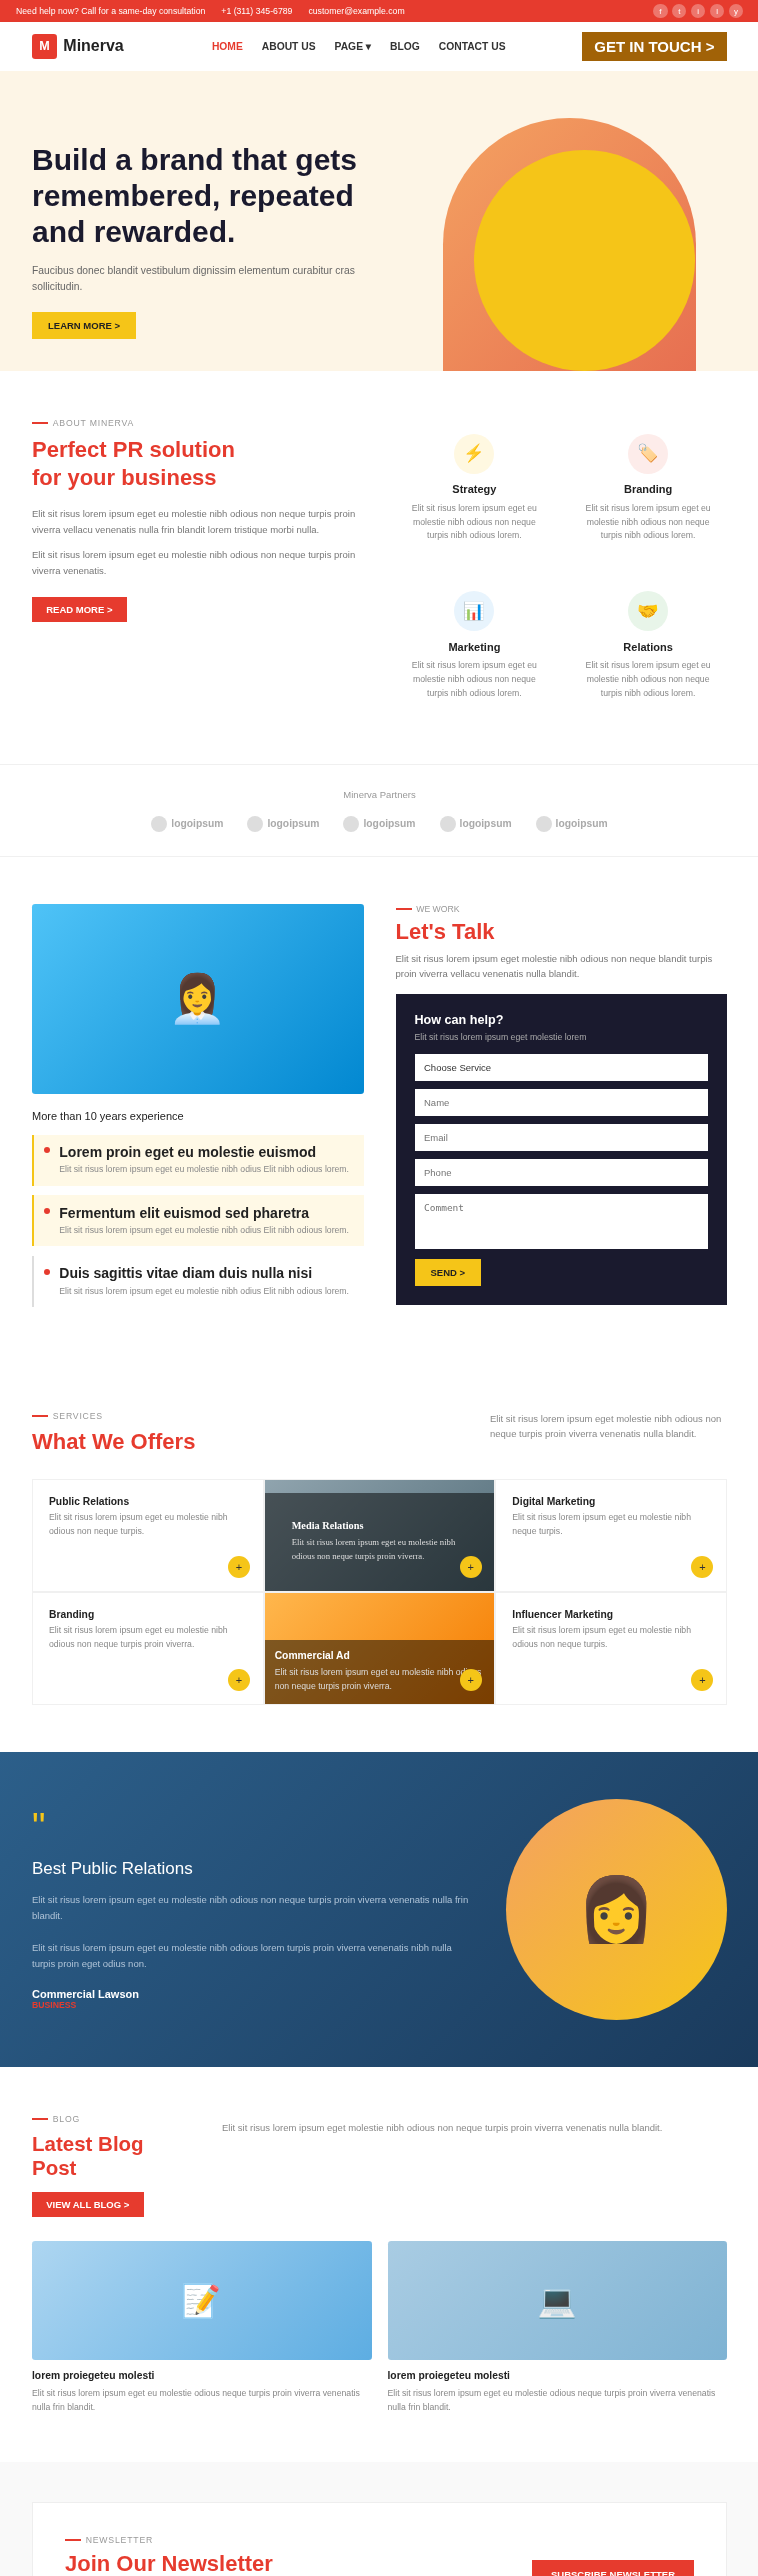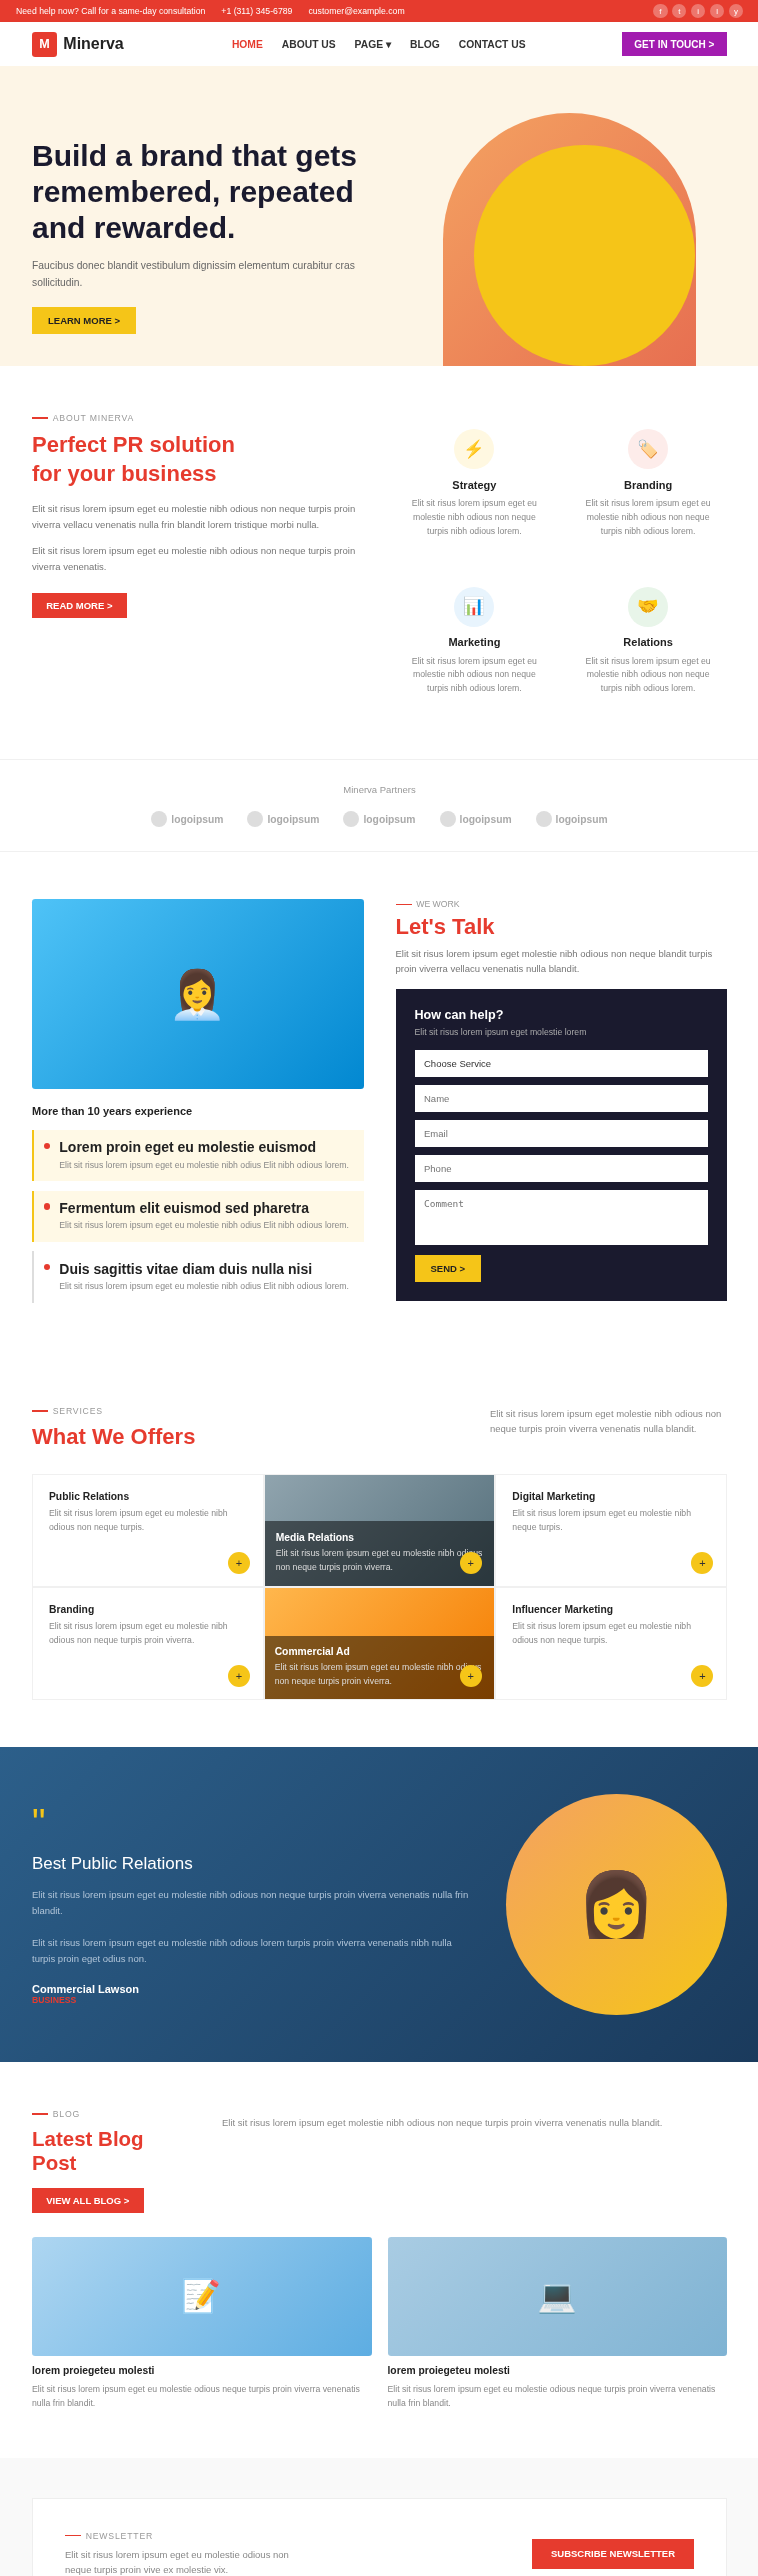--- a/index.html
+++ b/index.html
@@ -14,21 +14,21 @@
     .social-icon { width: 14.2px; height: 14.2px; border-radius: 50%; background: rgba(255,255,255,0.3); display: flex; align-items: center; justify-content: center; font-size: 8px; }
 
     
     .navbar { background: #fff; padding: 9.5px 32px; display: flex; justify-content: space-between; align-items: center; box-shadow: 0 0.8px 3.2px rgba(0,0,0,0.08); }
     .logo { display: flex; align-items: center; gap: 6.3px; font-weight: 700; font-size: 16px; color: #222; }
     .logo-icon { width: 25px; height: 25px; background: #e63b2e; border-radius: 3.2px; display: flex; align-items: center; justify-content: center; color: #fff; font-weight: 900; font-size: 12.6px; }
     .nav-links { display: flex; gap: 19px; align-items: center; padding-left: 12px; }
     .nav-links a { text-decoration: none; color: #333; font-size: 10.3px; font-weight: 600; text-transform: uppercase; }
     .nav-links a.active { color: #e63b2e; }
     .nav-links .dropdown { display: flex; align-items: center; gap: 2.4px; }
-    .get-in-touch { background: #a21caf; color: #fff; padding: 6.3px 12.6px; font-size: 10px; font-weight: 700; text-transform: uppercase; border: none; cursor: pointer; display: flex; align-items: center; gap: 4.7px; }
+    .get-in-touch { background: #a16207; color: #fff; padding: 6.3px 12.6px; font-size: 15px; font-weight: 700; text-transform: uppercase; border: none; cursor: pointer; display: flex; align-items: center; gap: 4.7px; }
 
     
     .hero { background: #fdf5e6; padding: 47px 32px 0; display: flex; justify-content: space-between; align-items: flex-end; min-height: 253px; position: relative; overflow: hidden; }
     .hero-content { max-width: 332px; padding-bottom: 32px; }
     .hero-content h1 { font-size: 30px; font-weight: 800; color: #1a1a2e; line-height: 1.2; margin-bottom: 12.6px; }
     .hero-content p { color: #666; font-size: 10.3px; line-height: 1.6; margin-bottom: 16px; }
     .btn-learn { background: #f5c518; color: #222; padding: 8px 16px; font-size: 9.5px; font-weight: 700; text-transform: uppercase; border: none; cursor: pointer; display: inline-flex; align-items: center; gap: 4.7px; }
     .hero-image { width: 284px; position: relative; }
     .hero-image-bg { width: 221px; height: 221px; background: #f5c518; border-radius: 50%; position: absolute; bottom: 0; right: 32px; }
     .hero-person-placeholder { width: 253px; height: 253px; background: linear-gradient(135deg, #f4a261, #e76f51); border-radius: 50% 50% 0 0; display: flex; align-items: center; justify-content: center; font-size: 63px; }
@@ -56,21 +56,21 @@
     .section-partners { padding: 24px 32px; border-top: 0.8px solid #f0f0f0; border-bottom: 0.8px solid #f0f0f0; }
     .partners-title { text-align: center; font-size: 9.5px; color: #999; margin-bottom: 16px; }
     .partners-logos { display: flex; justify-content: center; align-items: center; gap: 24px; flex-wrap: wrap; }
     .partner-logo { color: #aaa; font-size: 10.3px; font-weight: 600; display: flex; align-items: center; gap: 4px; }
     .partner-logo-icon { width: 16px; height: 16px; background: #ddd; border-radius: 50%; }
 
     
     .section-talk { padding: 47px 32px; display: flex; gap: 32px; }
     .talk-left { flex: 1; }
     .talk-image { width: 100%; height: 190px; background: linear-gradient(135deg, #4fc3f7, #0288d1); border-radius: 3.2px; display: flex; align-items: center; justify-content: center; font-size: 40px; position: relative; overflow: hidden; margin-bottom: 16px; }
-    .experience-text { font-size: 11px; font-weight: 700; color: #222; margin-bottom: 12.6px; }
+    .experience-text { font-size: 11px; font-weight: 400; color: #222; margin-bottom: 12.6px; }
     .feature-item { display: flex; gap: 9.5px; align-items: flex-start; margin-bottom: 9.5px; padding: 9.5px; background: #fff9e6; border-left: 2.4px solid #f5c518; }
     .feature-dot { width: 6.3px; height: 6.3px; border-radius: 50%; background: #e63b2e; margin-top: 3.2px; flex-shrink: 0; }
     .feature-item h5 { font-size: 14px; font-weight: 700; color: #222; margin-bottom: 3.2px; }
     .feature-item p { font-size: 8.7px; color: #888; line-height: 1.5; }
     .talk-right { flex: 1; }
     .talk-header { margin-bottom: 12.6px; }
     .talk-header-label { font-size: 8.7px; color: #999; text-transform: uppercase; margin-bottom: 4.7px; display: flex; align-items: center; gap: 4.7px; }
     .talk-header-label::before { content: ''; width: 16px; height: 1.6px; background: #e63b2e; }
     .talk-header h2 { font-size: 22px; font-weight: 800; color: #1a1a2e; }
     .talk-header h2 span { color: #e63b2e; }
@@ -313,21 +313,21 @@
   </div>
   <div class="offers-grid">
 
     <div class="offer-card">
       <h4>Public Relations</h4>
       <p>Elit sit risus lorem ipsum eget eu molestie nibh odious non neque turpis.</p>
       <div class="offer-card-btn">+</div>
     </div>
     <div class="offer-card" style="padding:0; position:relative;">
       <div class="offer-card-img img-gray" style="height:100%; min-height:111px; border-radius:0; margin:0; display:flex; flex-direction:column; justify-content:flex-end;">
-        <div style="padding:11px; background:rgba(0,0,0,0.5);">
+        <div style="padding:27px; background:rgba(0,0,0,0.5);font-family:Liberation Serif, serif;">
           <h4 style="color:#fff; font-size:10.3px; font-weight:700; margin-bottom:4.7px;">Media Relations</h4>
           <p style="color:#ddd; font-size:8.7px;">Elit sit risus lorem ipsum eget eu molestie nibh odious non neque turpis proin viverra.</p>
         </div>
       </div>
       <div class="offer-card-btn" style="background:#f5c518; z-index:2;">+</div>
     </div>
     <div class="offer-card">
       <h4>Digital Marketing</h4>
       <p>Elit sit risus lorem ipsum eget eu molestie nibh neque turpis.</p>
       <div class="offer-card-btn">+</div>
@@ -394,18 +394,22 @@
       <h4>lorem proiegeteu molesti</h4>
       <p>Elit sit risus lorem ipsum eget eu molestie odious neque turpis proin viverra venenatis nulla frin blandit.</p>
     </div>
   </div>
 </div>
 
 <div class="section-newsletter">
   <div class="newsletter-inner">
     <div class="newsletter-left">
       <div class="newsletter-label">NEWSLETTER</div>
+      <h2>
+        <span style="color:#e63b2e">Join</span>
+        <span> Our Newsletter</span>
+      </h2>
       <p>Elit sit risus lorem ipsum eget eu molestie odious non neque turpis proin vive ex molestie vix.</p>
     </div>
     <button class="btn-subscribe">SUBSCRIBE NEWSLETTER</button>
   </div>
 </div>
 
 
 </body></html>

